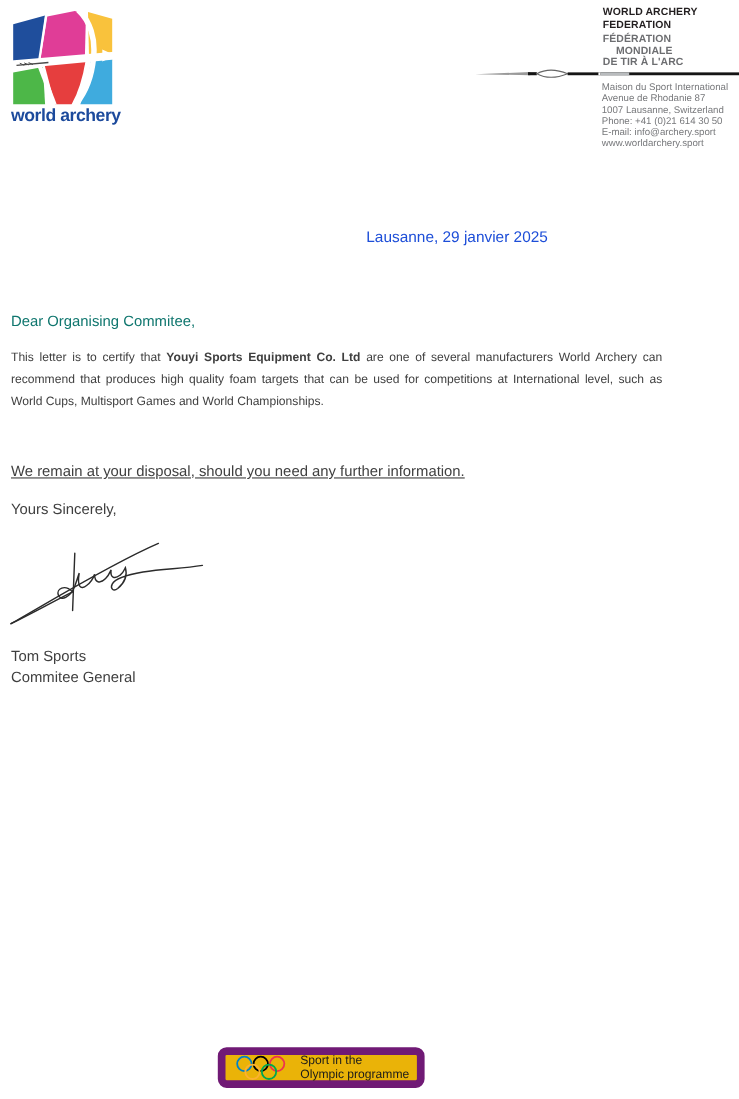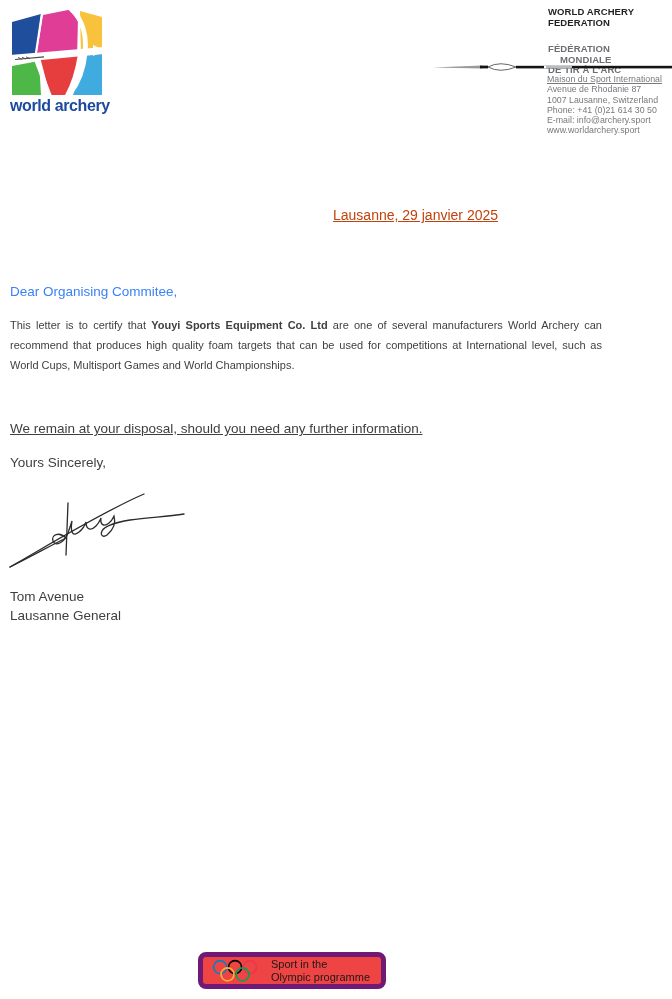--- a/index.html
+++ b/index.html
@@ -24,21 +24,21 @@
     letter-spacing: -0.4px;
     white-space: nowrap;
   }
 
   
   .org-block { left: 548px; top: 7px; width: 120px; }
   .org-line-en {
     font-size: 9.5px; font-weight: 700; line-height: 10.5px;
     letter-spacing: 0.1px; white-space: nowrap;
   }
-  .org-fr { margin-top: 16px; }
+  .org-fr { margin-top: 3px; }
   .org-line-fr {
     font-size: 9.5px; font-weight: 700; line-height: 10.5px;
     letter-spacing: 0.1px; white-space: nowrap;
   }
   .header-arrow { left: 430px; top: 59px; }
   .address-block { left: 547px; top: 74px; width: 125px; }
   .address-line {
     font-size: 8.8px; line-height: 10.3px; white-space: nowrap;
   }
 
@@ -53,23 +53,23 @@
   .body-main strong { font-weight: 700; }
   .body-para2 { left: 10px; top: 419px; width: 592px; font-size: 13.5px; line-height: 20px; text-decoration: underline; }
   .closing { left: 10px; top: 455px; font-size: 13.5px; text-align: right; }
   .signature-svg { left: 4px; top: 483px; }
   .signer-name { left: 10px; top: 589px; font-size: 13.5px; }
   .signer-title { left: 10px; top: 608px; font-size: 13.5px; }
 
   
   .olympic-box {
     left: 198px; top: 952px; width: 188px; height: 37px;
-    border: 5px solid #701a75; border-radius: 8px;
+    border: 7px solid #701a75; border-radius: 8px;
     display: flex; align-items: center; padding-left: 8px; gap: 10px;
-    background: #ef4444;
+    background: #eab308;
   }
   .olympic-text { font-size: 11px; line-height: 12.5px; color: #1a1a1a; }
   .olympic-text div { white-space: nowrap; }
 </style>
 </head>
 <body>
 
 <div class="page">
 
   <div class="abs logo-block">
@@ -109,47 +109,47 @@
   <svg class="abs header-arrow" width="242" height="16" viewBox="0 0 242 16" xmlns="http://www.w3.org/2000/svg">
     <polygon points="2,8.4 52,6.5 52,9.5" fill="#9a9a9a"></polygon>
     <rect x="50" y="6.6" width="8" height="2.8" fill="#141414"></rect>
     <path d="M58,8 Q70,1.5 86,8 Q70,14.5 58,8 Z" fill="#ffffff" stroke="#666666" stroke-width="1"></path>
     <rect x="86" y="6.8" width="156" height="2.6" fill="#151515"></rect>
     <rect x="114" y="6.8" width="2" height="2.6" fill="#ffffff"></rect>
     <rect x="116" y="6.8" width="26" height="2.6" fill="#b9bcbe"></rect>
   </svg>
 
   <div class="abs address-block">
-    <div class="address-line" style="color: rgb(119, 120, 123); text-decoration: underline;">Maison du Sport International</div>
+    <div class="address-line" style="color: rgb(119, 120, 123);">Maison du Sport International</div>
     <div class="address-line" style="color: rgb(119, 120, 123);">Avenue de Rhodanie 87</div>
     <div class="address-line" style="color: rgb(119, 120, 123);">1007 Lausanne, Switzerland</div>
     <div class="address-line" style="color: rgb(119, 120, 123);">Phone: +41 (0)21 614 30 50</div>
     <div class="address-line" style="color: rgb(119, 120, 123);">E-mail: info@archery.sport</div>
     <div class="address-line" style="color: rgb(119, 120, 123);">www.worldarchery.sport</div>
   </div>
 
-  <div class="abs dateline" style="color: #c2410c; text-decoration: underline;">Lausanne, 29 janvier 2025</div>
+  <div class="abs dateline" style="color: #1d4ed8;">Lausanne, 29 janvier 2025</div>
 
-  <div class="abs salutation" style="color: #3b82f6;">Dear Organising Commitee,</div>
+  <div class="abs salutation" style="color: #0f766e;">Dear Organising Commitee,</div>
 
   <p class="abs body-main" style="color: rgb(63, 63, 63);"><span>This letter is to certify that </span><strong>Youyi Sports Equipment Co. Ltd</strong><span>  are one of several manufacturers World Archery can recommend that produces high quality foam targets that can be used for competitions at International level, such as World Cups, Multisport Games and World Championships.</span></p>
 
   <p class="abs body-para2" style="color: rgb(63, 63, 63);">We remain at your disposal, should you need any further information.</p>
 
   <div class="abs closing" style="color: rgb(63, 63, 63);">Yours Sincerely,</div>
 
   <svg class="abs signature-svg" width="215" height="92" viewBox="0 0 215 92" xmlns="http://www.w3.org/2000/svg" fill="none" stroke="#2b2b2b" stroke-width="1.3" stroke-linecap="round">
     <path d="M6,84 C38,66 96,30 140,11"></path>
     <path d="M6,84 C26,74 46,63 62,55"></path>
     <path d="M62,55 c-7,-7 -15,-3 -13,3 c2,6 11,2 15,-8 l4,-12 c-2,12 1,16 7,11 c4,-3 6,-7 7,-10 c0,8 5,9 10,4 c3,-3 4,-6 5,-8 c-1,7 3,9 8,5 c3,-2 4,-5 5,-7 c2,7 -1,14 -7,19 c-4,3 -7,0 -5,-4 c3,-6 16,-9 28,-11 c20,-3 36,-3 54,-6"></path>
     <path d="M64,20 L62,72"></path>
   </svg>
 
-  <div class="abs signer-name" style="color: rgb(63, 63, 63);">Tom Avenue</div>
-  <div class="abs signer-title" style="color: rgb(63, 63, 63);">Lausanne General</div>
+  <div class="abs signer-name" style="color: rgb(63, 63, 63);">Tom Sports</div>
+  <div class="abs signer-title" style="color: rgb(63, 63, 63);">Commitee General</div>
 
   <div class="abs olympic-box">
     <svg width="50" height="26" viewBox="0 0 52 27" xmlns="http://www.w3.org/2000/svg" fill="none" stroke-width="1.7">
       <circle cx="9.5" cy="9.5" r="6.8" stroke="#0081C8"></circle>
       <circle cx="25" cy="9.5" r="6.8" stroke="#000000"></circle>
       <circle cx="40.5" cy="9.5" r="6.8" stroke="#EE334E"></circle>
       <circle cx="17.2" cy="17" r="6.8" stroke="#FCB131"></circle>
       <circle cx="32.8" cy="17" r="6.8" stroke="#00A651"></circle>
     </svg>
     <div class="olympic-text">

